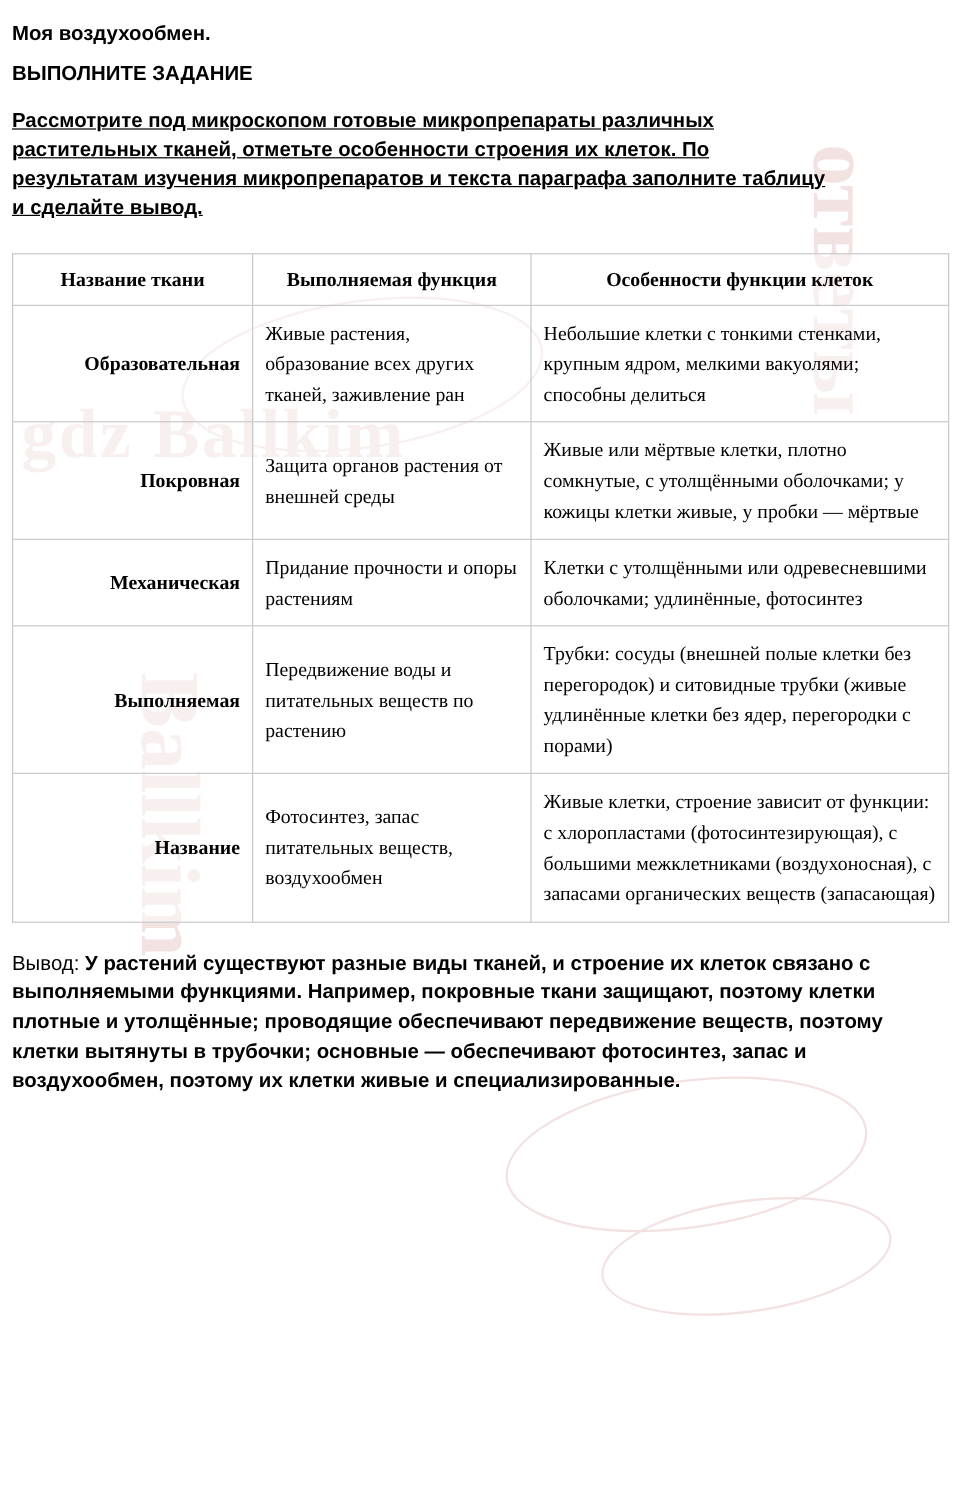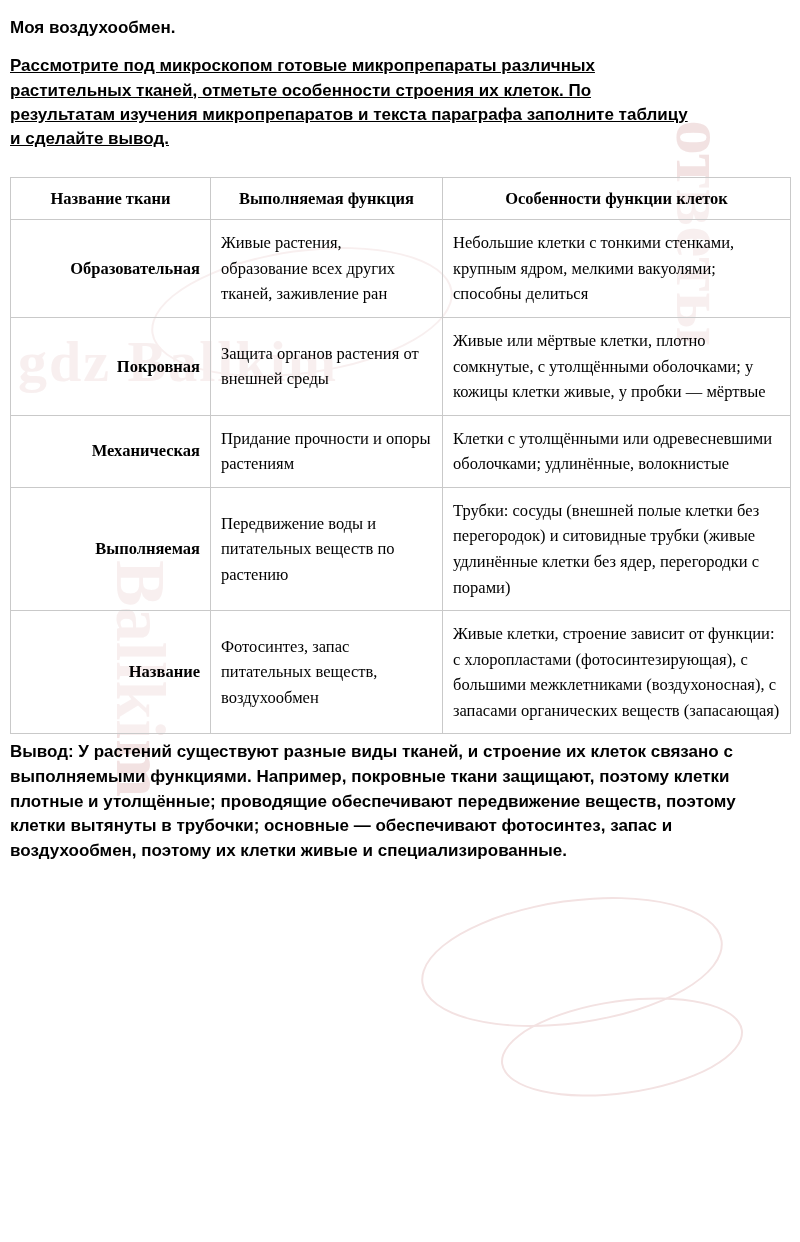--- a/index.html
+++ b/index.html
@@ -75,21 +75,21 @@
     font-weight: bold;
     margin: 16px 0 26px 0;
     line-height: 1.42;
     max-width: 690px;
     text-decoration: underline;
   }
 
   table.tissue-table {
     border-collapse: collapse;
     width: 780px;
-    margin: 0 0 6px 0;
+    margin: 0 0 22px 0;
     table-layout: fixed;
     font-family: "Liberation Serif", serif;
     background: rgba(255,255,255,0.45);
   }
   table.tissue-table col.c1 { width: 200px; }
   table.tissue-table col.c2 { width: 232px; }
   table.tissue-table col.c3 { width: 348px; }
 
   table.tissue-table th {
     border: 1px solid #c9c9c9;
@@ -116,40 +116,41 @@
     font-weight: normal;
   }
 
   p.conclusion {
     font-size: 17px;
     font-weight: bold;
     line-height: 1.45;
     margin: 0;
     max-width: 745px;
   }
-  .concl-label { font-weight: bold; }
+  .concl-label { font-weight: normal; }
 </style>
 </head>
 <body>
 
 <div class="page">
 
   <div class="watermark">
     <div class="wm-text wm1">gdz Ballkim</div>
     <div class="wm-text wm2">ответы</div>
     <div class="wm-text wm3">Ballkim</div>
     <div class="wm-ellipse wm-e1"></div>
     <div class="wm-ellipse wm-e2"></div>
     <div class="wm-ellipse wm-e3"></div>
   </div>
 
   <div class="content">
 
     <h1 class="lab-title">Моя воздухообмен.</h1>
 
+    <h2 class="task-heading">ВЫПОЛНИТЕ ЗАДАНИЕ</h2>
 
     <p class="task-text">Рассмотрите под микроскопом готовые микропрепараты различных растительных тканей, отметьте особенности строения их клеток. По результатам изучения микропрепаратов и текста параграфа заполните таблицу и сделайте вывод.</p>
 
     <table class="tissue-table">
       <colgroup>
         <col class="c1">
           <col class="c2">
           <col class="c3">
       </colgroup>
       <thead>
@@ -166,21 +167,21 @@
           <td class="feat">Небольшие клетки с тонкими стенками, крупным ядром, мелкими вакуолями; способны делиться</td>
         </tr>
         <tr>
           <td class="name">Покровная</td>
           <td class="func">Защита органов растения от внешней среды</td>
           <td class="feat">Живые или мёртвые клетки, плотно сомкнутые, с утолщёнными оболочками; у кожицы клетки живые, у пробки — мёртвые</td>
         </tr>
         <tr>
           <td class="name">Механическая</td>
           <td class="func">Придание прочности и опоры растениям</td>
-          <td class="feat">Клетки с утолщёнными или одревесневшими оболочками; удлинённые, волокнистые</td>
+          <td class="feat">Клетки с утолщёнными или одревесневшими оболочками; удлинённые, фотосинтез</td>
         </tr>
         <tr>
           <td class="name">Выполняемая</td>
           <td class="func">Передвижение воды и питательных веществ по растению</td>
           <td class="feat">Трубки: сосуды (внешней полые клетки без перегородок) и ситовидные трубки (живые удлинённые клетки без ядер, перегородки с порами)</td>
         </tr>
         <tr>
           <td class="name">Название</td>
           <td class="func">Фотосинтез, запас питательных веществ, воздухообмен</td>
           <td class="feat">Живые клетки, строение зависит от функции: с хлоропластами (фотосинтезирующая), с большими межклетниками (воздухоносная), с запасами органических веществ (запасающая)</td>

